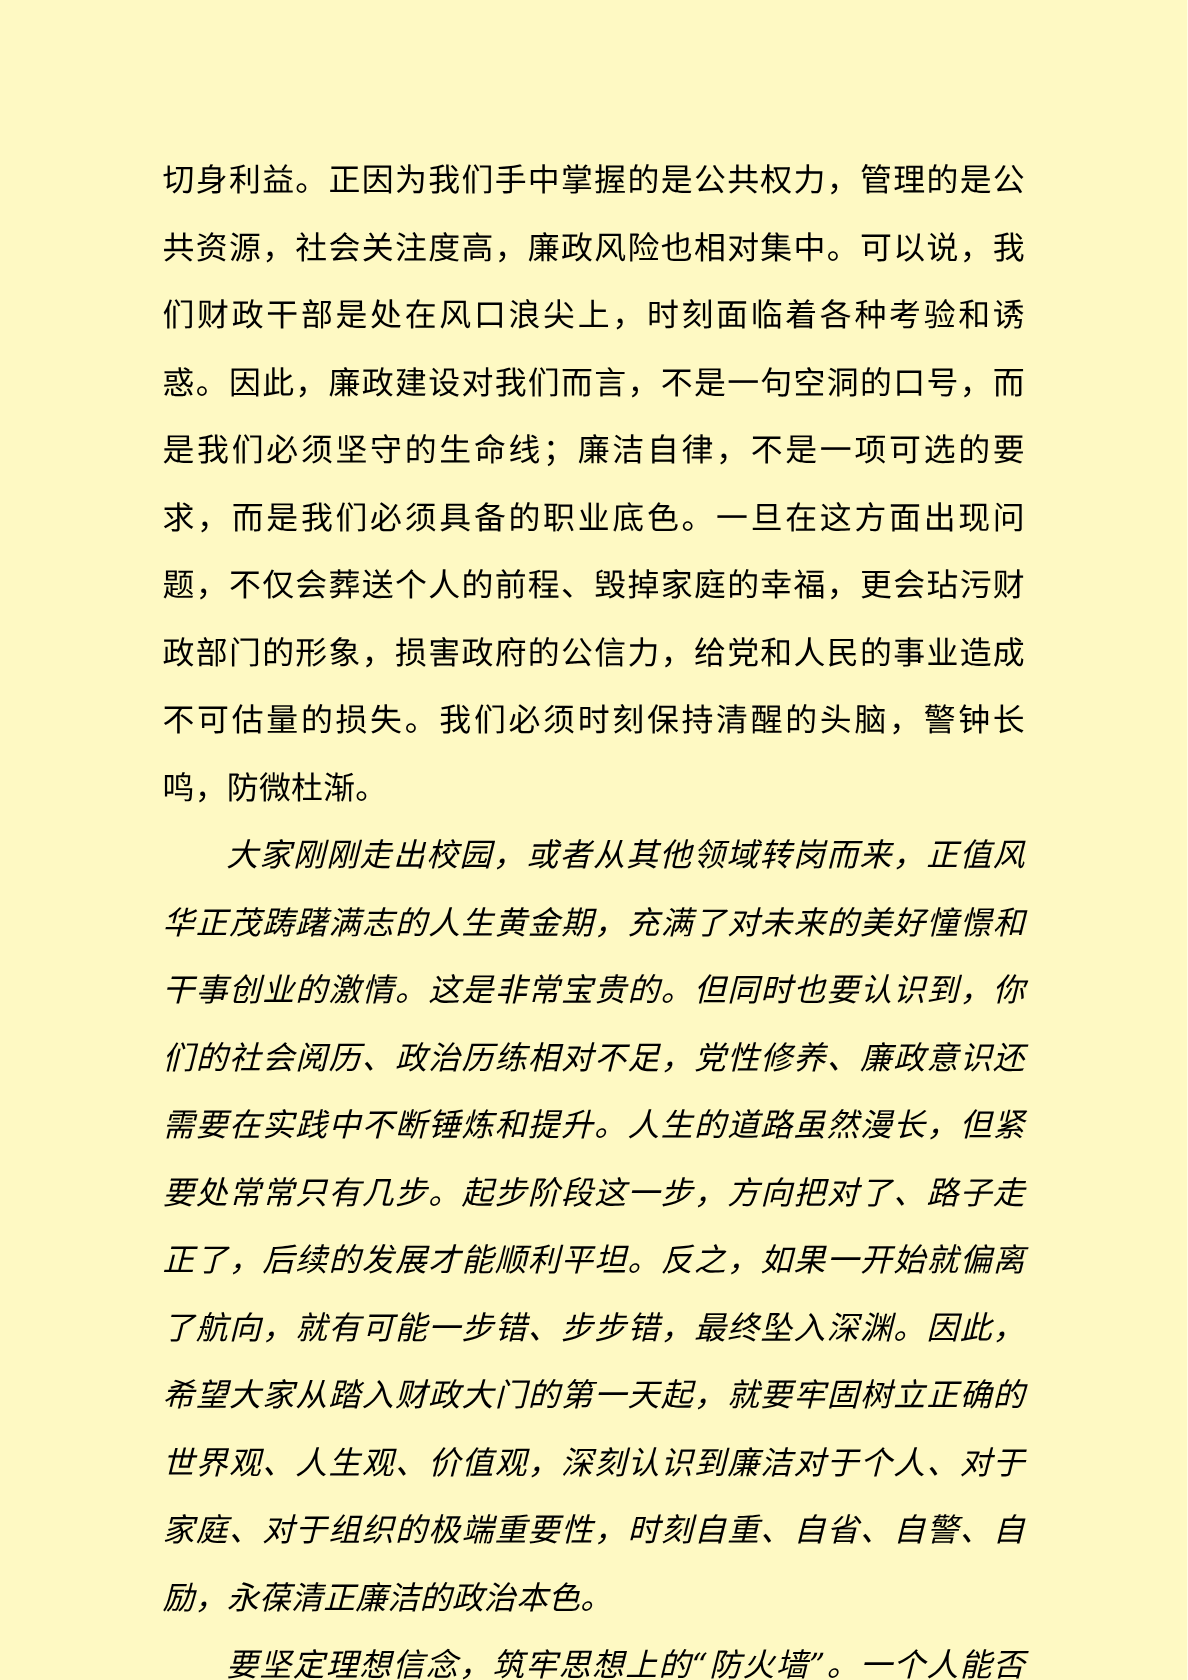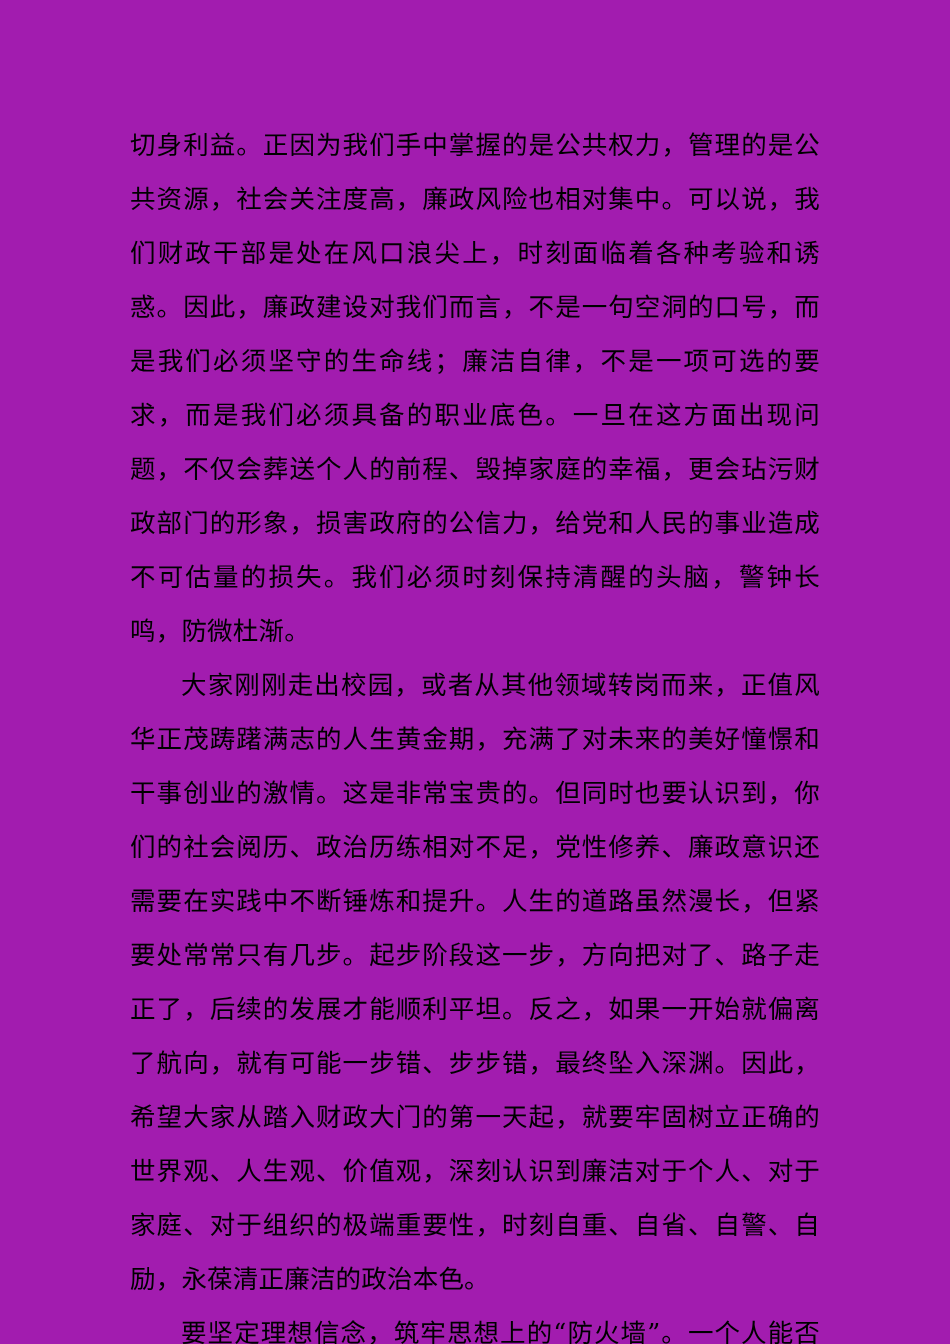--- a/index.html
+++ b/index.html
@@ -5,21 +5,21 @@
 <style>
   html, body {
     margin: 0;
     padding: 0;
     background: #ffffff;
   }
   .page {
     position: relative;
     width: 950px;
     height: 1344px;
-    background: #a21caf;
+    background: #fef9c3;
     box-sizing: border-box;
     overflow: hidden;
   }
   .content {
     position: absolute;
     left: 130px;
     top: 118px;
     width: 690px;
     box-sizing: border-box;
   }
@@ -32,20 +32,21 @@
     text-justify: inter-ideograph;
     margin: 0 0 0 0;
     letter-spacing: 0.2px;
     word-break: break-all;
   }
   .para + .para {
     margin-top: 0;
   }
   .indent {
     text-indent: 2em;
+    font-style: italic;
   }
 </style>
 </head>
 <body>
 
 <div class="page">
   <div class="content">
     <p class="para">切身利益。正因为我们手中掌握的是公共权力，管理的是公共资源，社会关注度高，廉政风险也相对集中。可以说，我们财政干部是处在风口浪尖上，时刻面临着各种考验和诱惑。因此，廉政建设对我们而言，不是一句空洞的口号，而是我们必须坚守的生命线；廉洁自律，不是一项可选的要求，而是我们必须具备的职业底色。一旦在这方面出现问题，不仅会葬送个人的前程、毁掉家庭的幸福，更会玷污财政部门的形象，损害政府的公信力，给党和人民的事业造成不可估量的损失。我们必须时刻保持清醒的头脑，警钟长鸣，防微杜渐。</p>
     <p class="para indent">大家刚刚走出校园，或者从其他领域转岗而来，正值风华正茂踌躇满志的人生黄金期，充满了对未来的美好憧憬和干事创业的激情。这是非常宝贵的。但同时也要认识到，你们的社会阅历、政治历练相对不足，党性修养、廉政意识还需要在实践中不断锤炼和提升。人生的道路虽然漫长，但紧要处常常只有几步。起步阶段这一步，方向把对了、路子走正了，后续的发展才能顺利平坦。反之，如果一开始就偏离了航向，就有可能一步错、步步错，最终坠入深渊。因此，希望大家从踏入财政大门的第一天起，就要牢固树立正确的世界观、人生观、价值观，深刻认识到廉洁对于个人、对于家庭、对于组织的极端重要性，时刻自重、自省、自警、自励，永葆清正廉洁的政治本色。</p>
     <p class="para indent">要坚定理想信念，筑牢思想上的“防火墙”。一个人能否廉洁自律，最大的诱惑是自己，最难战胜的敌人也是自己。而战胜自己</p>

